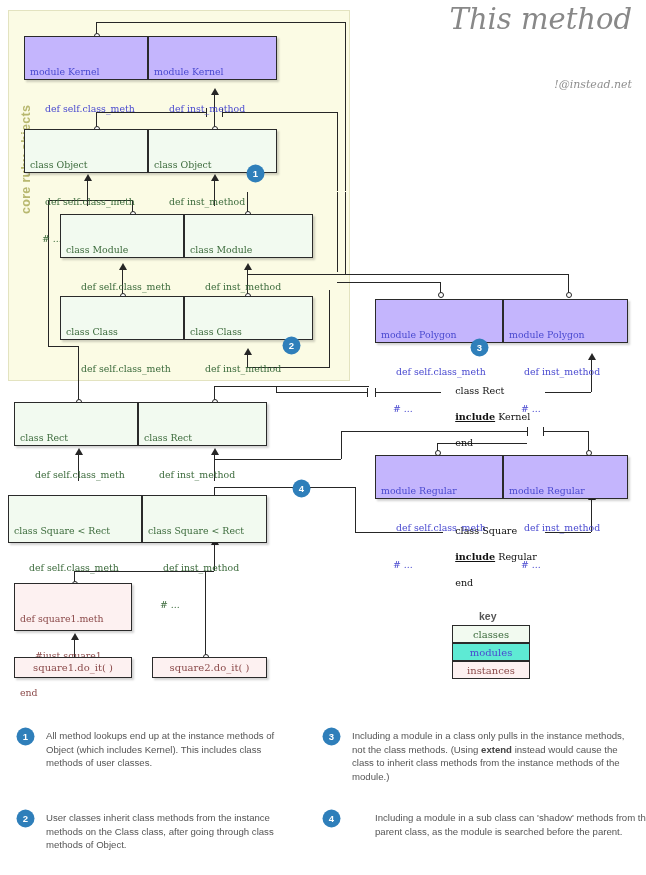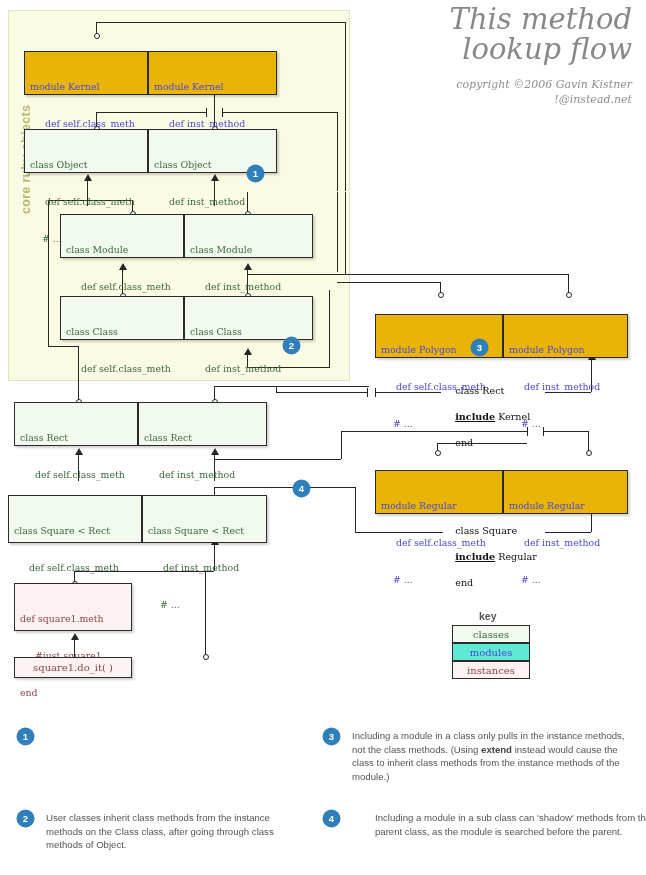--- a/index.html
+++ b/index.html
@@ -20,21 +20,21 @@
   }
 
   
   .box{
     position:absolute;box-sizing:border-box;border:1px solid #2a2a2a;
     font-family:"DejaVu Serif",serif;font-size:9.4px;line-height:1.32;
     padding:4px 5px 3px 5px;white-space:pre;
     box-shadow:2px 2px 2px rgba(0,0,0,.18);
   }
   .cls{background:#f2faf0;color:#3c6b3c;}
-  .mod{background:#eab308;color:#4a4ad0;margin-top:15px;}
+  .mod{background:#c4b5fd;color:#4a4ad0;}
   .inst{background:#fdf1f1;color:#8b4a4a;}
   .box .l1{display:block;}
   .box .l2{display:block;padding-left:15px;}
   .box .l3{display:block;padding-left:12px;}
 
   .single{
     position:absolute;box-sizing:border-box;border:1px solid #2a2a2a;
     font-family:"DejaVu Serif",serif;font-size:10px;
     display:flex;align-items:center;justify-content:center;
     box-shadow:2px 2px 2px rgba(0,0,0,.18);
@@ -92,24 +92,22 @@
 <body>
 
 <div id="stage">
 
   <div class="core-panel">
     <div class="core-label">core ruby objects</div>
   </div>
 
   <div class="title">
     <div>This method</div>
-    <div>lookup flow</div>
   </div>
   <div class="copy">
-    <div>copyright ©2006 Gavin Kistner</div>
     <div>!@instead.net</div>
   </div>
 
   <div class="ln h" style="left:96px;top:22px;width:250px;"></div>
   <div class="ln v" style="left:96px;top:22px;height:14px;"></div>
   <div class="circ" style="left:94px;top:33px;"></div>
   <div class="ln v" style="left:345px;top:22px;height:164px;"></div>
   <div class="tee" style="left:345px;top:182px;"></div>
 
   <div class="ln v" style="left:214px;top:95px;height:36px;"></div>
@@ -327,27 +325,29 @@
   </div>
   <div class="badge" style="left:294px;top:481px;">4</div>
 
   <div class="box inst" style="left:14px;top:583px;width:118px;height:48px;">
     <span class="l1">def square1.meth</span>
     <span class="l2">#just square1</span>
     <span class="l1">end</span>
   </div>
 
   <div class="single inst" style="left:14px;top:657px;width:118px;height:21px;color:#8b4a4a;">square1.do_it( )</div>
+  <div class="single inst" style="left:152px;top:657px;width:115px;height:21px;color:#8b4a4a;">square2.do_it( )</div>
 
   <div class="key-title" style="left:479px;top:610px;">key</div>
   <div class="key-box" style="left:452px;top:625px;background:#f2faf0;color:#3c6b3c;">classes</div>
   <div class="key-box" style="left:452px;top:643px;background:#5eead4;color:#4a4ad0;">modules</div>
   <div class="key-box" style="left:452px;top:661px;background:#fdf1f1;color:#8b4a4a;">instances</div>
 
   <div class="badge" style="left:18px;top:729px;">1</div>
+  <div class="fn" style="left:46px;top:729px;">All method lookups end up at the instance methods of Object (which includes Kernel). This includes class methods of user classes.</div>
 
   <div class="badge" style="left:18px;top:811px;">2</div>
   <div class="fn" style="left:46px;top:811px;">User classes inherit class methods from the instance methods on the Class class, after going through class methods of Object.</div>
 
   <div class="badge" style="left:324px;top:729px;">3</div>
   <div class="fn" style="left:352px;top:729px;width:280px;">
     <span>Including a module in a class only pulls in the instance methods, not the class methods. (Using </span><b>extend</b><span> instead would cause the class to inherit class methods from the instance methods of the module.)</span>
   </div>
 
   <div class="badge" style="left:324px;top:811px;">4</div>

